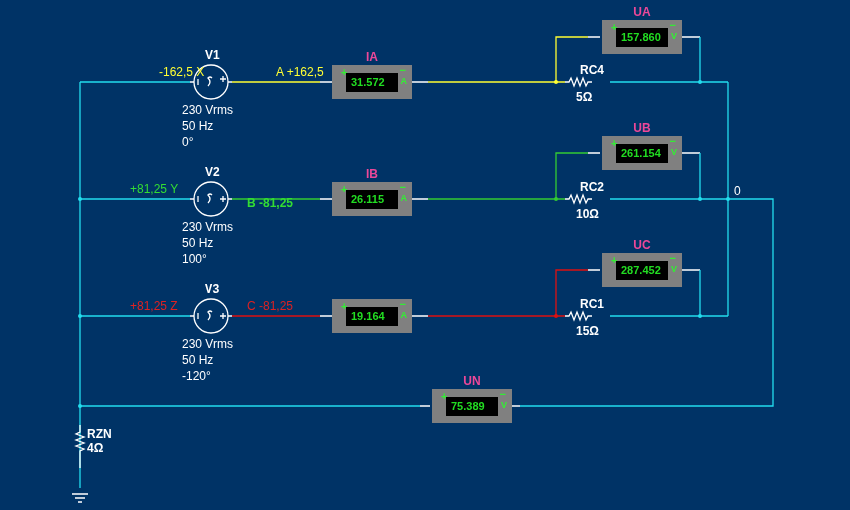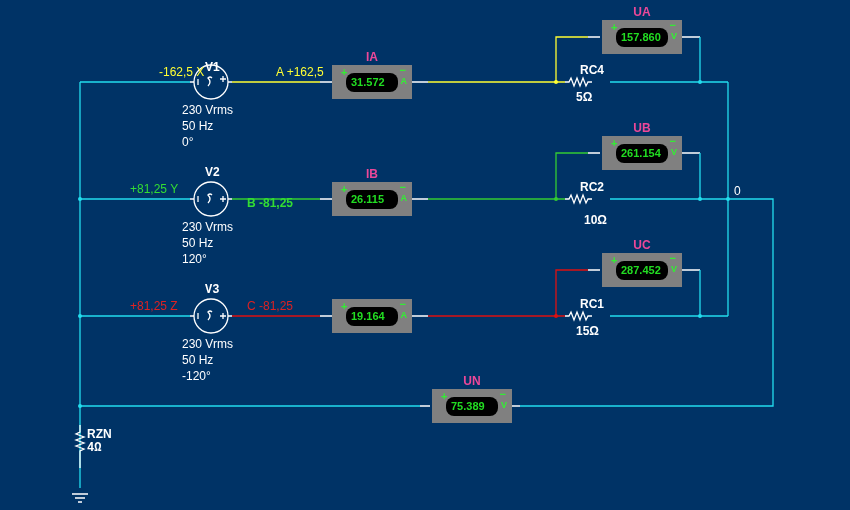--- a/index.html
+++ b/index.html
@@ -4,21 +4,21 @@
 <style>
   html, body { margin:0; padding:0; }
   body { width:850px; height:510px; background:#003366; overflow:hidden; position:relative;
          font-family:"Liberation Sans", sans-serif; }
   svg#schem { position:absolute; left:0; top:0; }
   .lbl { position:absolute; font-size:12px; color:#ffffff; white-space:nowrap; line-height:14px; }
   .bold { font-weight:bold; }
   .src-param { position:absolute; font-size:12px; font-weight:normal; color:#ffffff; line-height:16px; }
   .meter { position:absolute; width:80px; height:34px; background:#808080; }
   .meter .disp { position:absolute; left:14px; top:8px; width:52px; height:19px; background:#000;
-                 color:#22dd22; font-weight:bold; font-size:11px; line-height:19px; padding-left:5px; box-sizing:border-box;border-radius:8px; }
+                 color:#22dd22; font-weight:bold; font-size:11px; line-height:19px; padding-left:5px; box-sizing:border-box; }
   .meter .plus { position:absolute; left:9px; top:1px; color:#33ee33; font-size:11px; font-weight:bold; }
   .meter .minus { position:absolute; right:6px; top:-1px; color:#33ee33; font-size:11px; font-weight:bold; }
   .meter .unit { position:absolute; right:5px; top:11px; color:#33ee33; font-size:9px; font-weight:bold; }
   .mlabel { position:absolute; font-size:12px; font-weight:bold; color:#ec4899; width:80px; text-align:center; }
   .yellow { color:#ffff33;margin-left:29px; } .green { color:#33dd33; } .red { color:#dd2222; }
 </style>
 </head>
 <body>
 
 <svg id="schem" width="850" height="510">
@@ -68,36 +68,36 @@
     <circle cx="700" cy="82" r="2"></circle>
       <circle cx="700" cy="199" r="2"></circle>
       <circle cx="700" cy="316" r="2"></circle>
       <circle cx="728" cy="199" r="2"></circle>
   </g>
   <circle cx="556" cy="82" r="2" fill="#ffff33"></circle>
     <circle cx="556" cy="199" r="2" fill="#33cc33"></circle>
     <circle cx="556" cy="316" r="2" fill="#dd1111"></circle>
 </svg>
 
-<div class="lbl bold" style="left:205px;top:60px;">V1</div>
+<div class="lbl bold" style="left:205px;top:48px;">V1</div>
 <div class="lbl yellow" style="left:130px;top:65px;">-162,5 X</div>
 <div class="lbl yellow" style="left:247px;top:65px;">A +162,5</div>
 <div class="src-param" style="left:182px;top:102px;">
   <div>230 Vrms</div>
   <div>50 Hz</div>
   <div>0°</div>
 </div>
 
 <div class="lbl bold" style="left:205px;top:165px;">V2</div>
 <div class="lbl green" style="left:130px;top:182px;">+81,25 Y</div>
 <div class="lbl green" style="left:247px;top:196px;font-weight:bold;">B -81,25</div>
 <div class="src-param" style="left:182px;top:219px;">
   <div>230 Vrms</div>
   <div>50 Hz</div>
-  <div>120°</div>
+  <div>100°</div>
 </div>
 
 <div class="lbl bold" style="left:205px;top:283px;font-family:Liberation Mono, monospace;">V3</div>
 <div class="lbl red" style="left:130px;top:299px;">+81,25 Z</div>
 <div class="lbl red" style="left:247px;top:299px;">C -81,25</div>
 <div class="src-param" style="left:182px;top:336px;">
   <div>230 Vrms</div>
   <div>50 Hz</div>
   <div>-120°</div>
 </div>
@@ -149,19 +149,19 @@
 <div class="meter" style="left:432px;top:389px;">
   <span class="plus">+</span>
   <span class="minus">−</span>
   <div class="disp">75.389</div>
   <span class="unit">V</span>
 </div>
 
 <div class="lbl bold" style="left:580px;top:63px;">RC4</div>
 <div class="lbl bold" style="left:576px;top:90px;">5Ω</div>
 <div class="lbl bold" style="left:580px;top:180px;">RC2</div>
-<div class="lbl bold" style="left:576px;top:213px;margin-left:8px;">10Ω</div>
+<div class="lbl bold" style="left:576px;top:207px;">10Ω</div>
 <div class="lbl bold" style="left:580px;top:297px;">RC1</div>
 <div class="lbl bold" style="left:576px;top:324px;">15Ω</div>
 <div class="lbl bold" style="left:87px;top:427px;">RZN</div>
-<div class="lbl bold" style="left:87px;top:441px;font-family:Liberation Mono, monospace;">4Ω</div>
+<div class="lbl bold" style="left:87px;top:441px;">4Ω</div>
 
 <div class="lbl" style="left:734px;top:184px;">0</div>
 
 </body></html>

